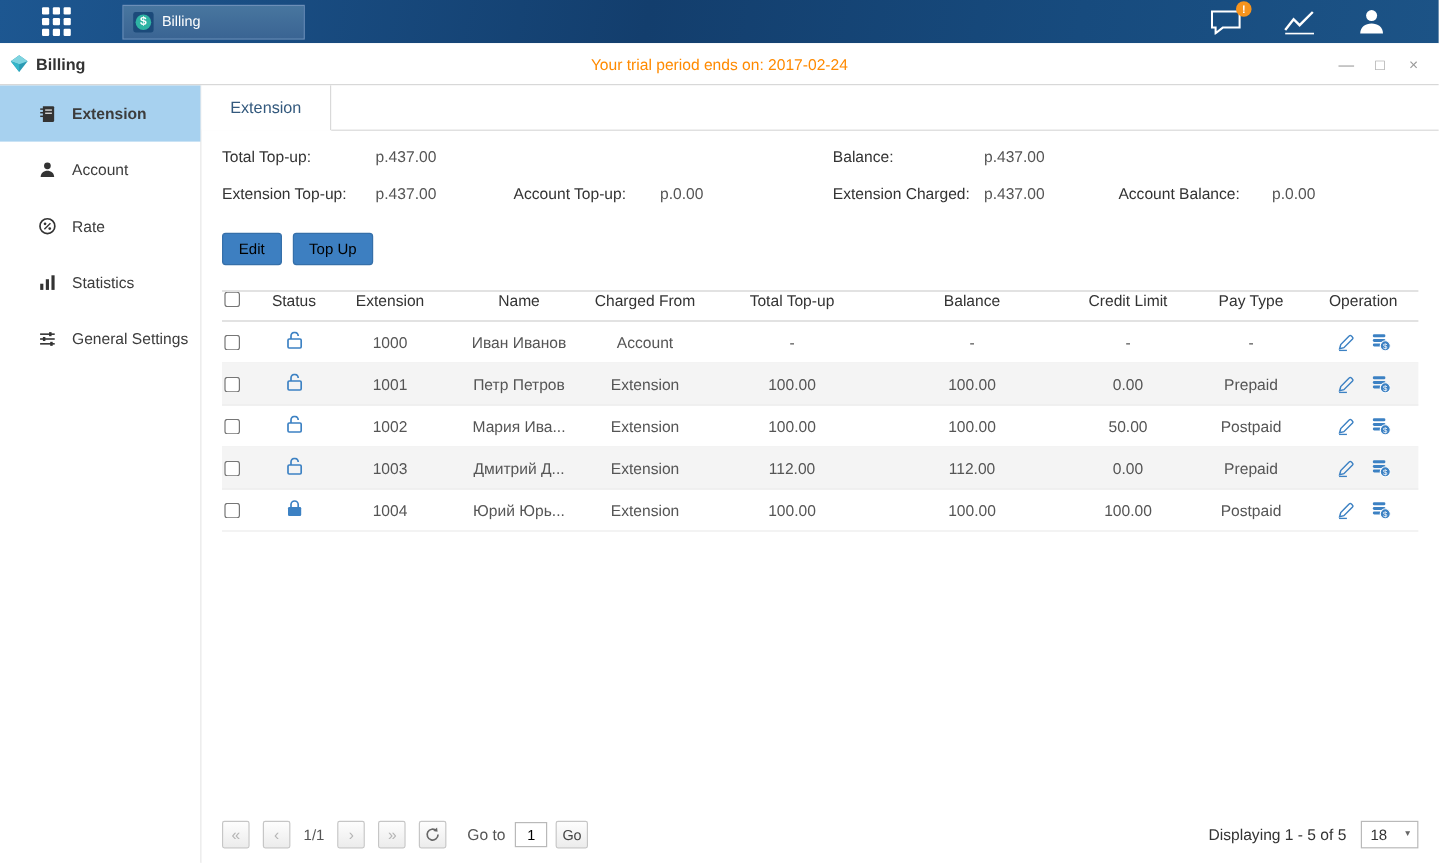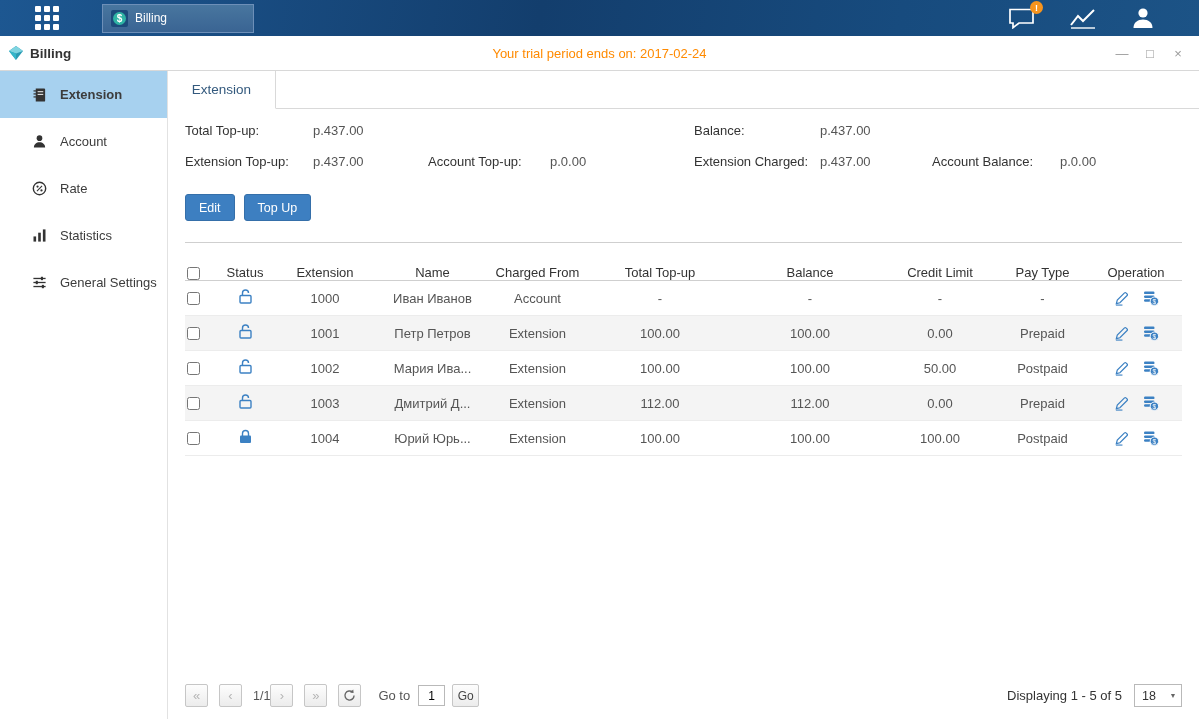--- a/index.html
+++ b/index.html
@@ -39,44 +39,44 @@
   
   .summary{padding:6px 17px 0}
   .sum-row{display:flex;height:31px;align-items:center;font-size:13px}
   .sc1{width:243px}.sc2{width:266px}.sc3{width:238px}.sc4{flex:1}
   .sl{display:inline-block;font-weight:normal;color:#333}
   .sc1 .sl{width:128px}.sc2 .sl{width:122px}.sc3 .sl{width:126px}.sc4 .sl{width:128px}
   .sv{color:#555}
 
   
   .actions{padding:17px 17px 0;display:flex;gap:9px}
-  .btn-blue{background:#3d7fc1;color:#ffffff;border:1px solid #356fa9;border-radius:3px;height:27px;padding:0 13px;font-size:12.5px;font-family:"Liberation Sans",sans-serif;cursor:pointer}
+  .btn-blue{background:#3d7fc1;color:#000000;border:1px solid #356fa9;border-radius:3px;height:27px;padding:0 13px;font-size:12.5px;font-family:"Liberation Sans",sans-serif;cursor:pointer}
 
   
   .table{margin:21px 17px 0;font-size:13px}
-  .thead{display:flex;height:39px;align-items:flex-end;border-top:1px solid #cfcfcf;border-bottom:1px solid #cfcfcf;color:#333}
+  .thead{display:flex;height:26px;align-items:flex-start;border-top:1px solid #cfcfcf;border-bottom:1px solid #cfcfcf;color:#333}
   .trow{display:flex;height:35px;align-items:center;border-bottom:1px solid #ececec;color:#555}
   .trow.alt{background:#f4f4f4}
   .cell{display:flex;align-items:center;justify-content:center;text-align:center;overflow:hidden;white-space:nowrap}
   .col-check{width:30px;justify-content:flex-start;padding-left:2px}
   .col-status{width:60px}
   .col-ext{width:100px}
   .col-name{width:115px}
   .col-charged{width:95px}
   .col-topup{width:150px}
   .col-balance{width:150px}
   .col-credit{width:110px}
   .col-paytype{width:95px}
   .col-op{width:92px;gap:14px}
   .op{cursor:pointer;display:flex}
 
   
   .pagination{margin-top:auto;display:flex;align-items:center;padding:0 17px 12px;font-size:13px;color:#555}
   .pg-btn{width:23px;height:23px;border:1px solid #c6c6c6;background:linear-gradient(#fdfdfd,#ececec);border-radius:2px;display:flex;align-items:center;justify-content:center;margin-right:11px;cursor:pointer;font-size:13px;color:#b5b5b5}
-  .pg-ind{margin-right:0;font-size:12.5px;color:#555}
+  .pg-ind{margin-right:11px;font-size:12.5px;color:#555}
   .goto-label{margin:0 8px 0 6px}
   .goto-input{width:27px;height:21px;border:1px solid #b9b9b9;text-align:center;font-size:12px;font-family:"Liberation Sans",sans-serif;margin-right:7px}
   .go-btn{width:27px;height:23px;border:1px solid #c6c6c6;background:linear-gradient(#fdfdfd,#ececec);border-radius:2px;font-size:12px;color:#444;font-family:"Liberation Sans",sans-serif;cursor:pointer}
   .pg-right{margin-left:auto;display:flex;align-items:center}
   .displaying{color:#333;margin-right:12px}
   .page-size{width:48px;height:23px;border:1px solid #b9b9b9;background:#fff;display:flex;align-items:center;cursor:pointer}
   .page-size .psv{flex:1;padding-left:7px;font-size:12.5px;color:#333}
   .page-size .caret{width:16px;font-size:7px;color:#666;text-align:center}
 </style>
 </head>

